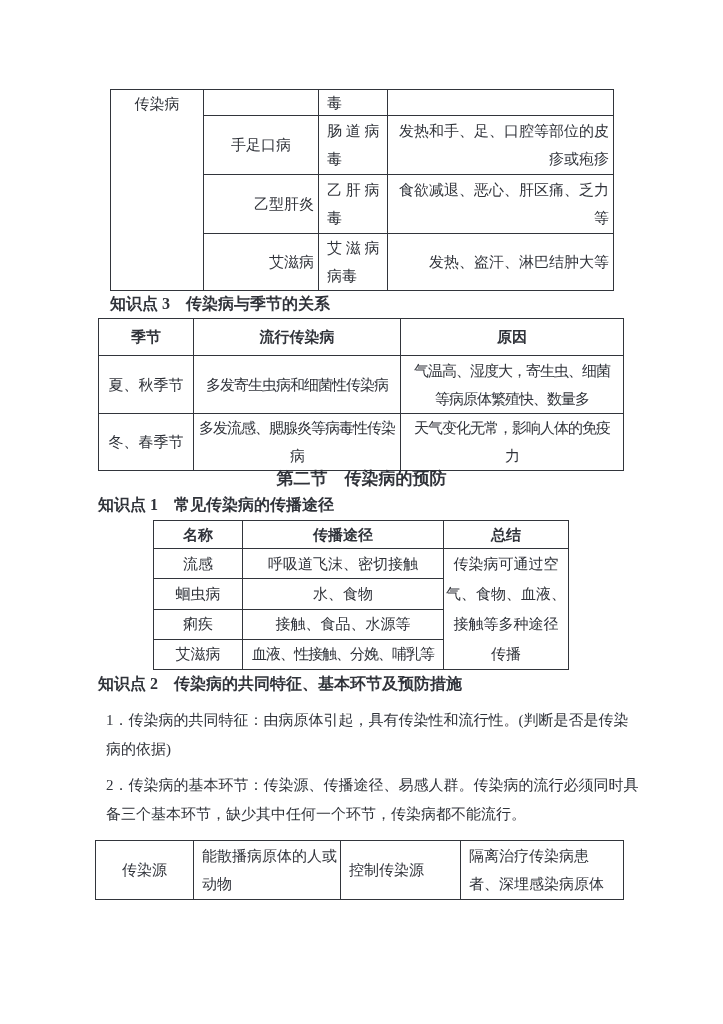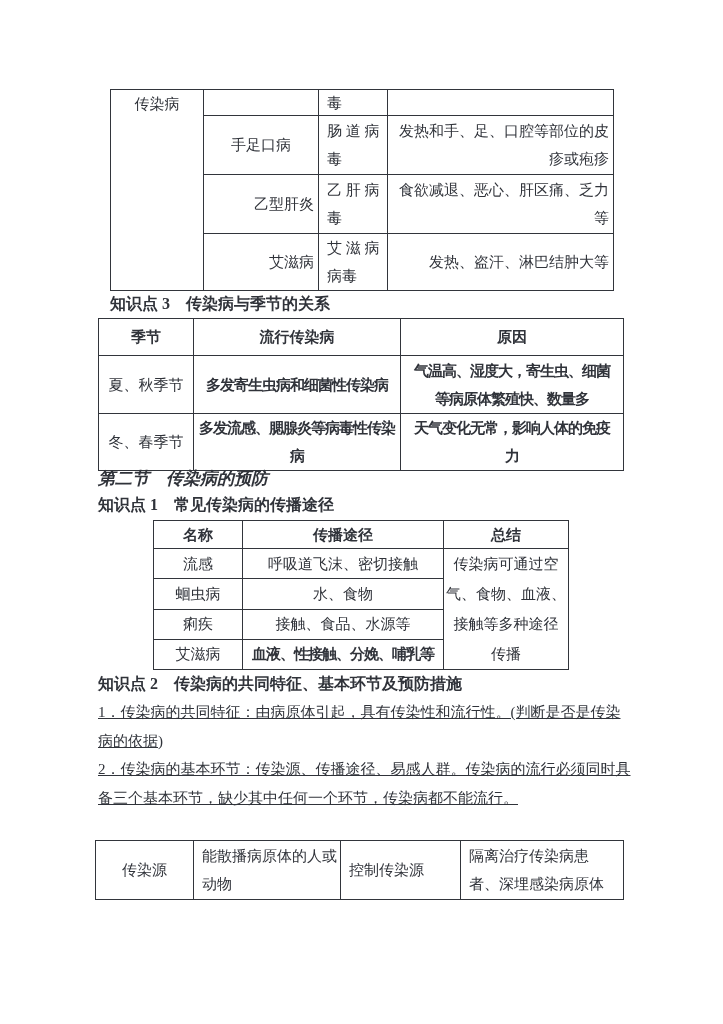--- a/index.html
+++ b/index.html
@@ -21,35 +21,35 @@
     white-space: pre-line;
     font-weight: normal;
     overflow: hidden;
     padding: 0;
   }
   th { font-weight: bold; text-align: center; }
   .c  { text-align: center; }
   .l  { text-align: right; padding-left: 10px; padding-right: 4px; }
   .l8 { text-align: left; padding-left: 8px;  padding-right: 2px; }
   .vtop { vertical-align: top; padding-top: 2px; }
-  .tight { letter-spacing: -1px; font-weight: bold; }
+  .tight { letter-spacing: -1px; }
 
   .heading {
     font-size: 16px;
     font-weight: bold;
     white-space: pre;
   }
   .section-title {
     font-size: 17px;
     font-weight: bold;
+    text-align: center;
     white-space: pre;
-    font-style: italic;
   }
   .paras { width: 622px; font-size: 15px; line-height: 28.5px; }
-  .paras p { white-space: pre-line; margin: 0; text-decoration: underline; }
+  .paras p { white-space: pre-line; margin: 8px; }
 
   
   .t1 { left: 110px; top: 89px; }
   .t1 table { width: 503px; }
   .t2 { left: 98px;  top: 318px; }
   .t2 table { width: 525px; }
   .t3 { left: 153px; top: 520px; }
   .t3 table { width: 415px; }
   .t4 { left: 95px;  top: 840px; }
   .t4 table { width: 528px; }

